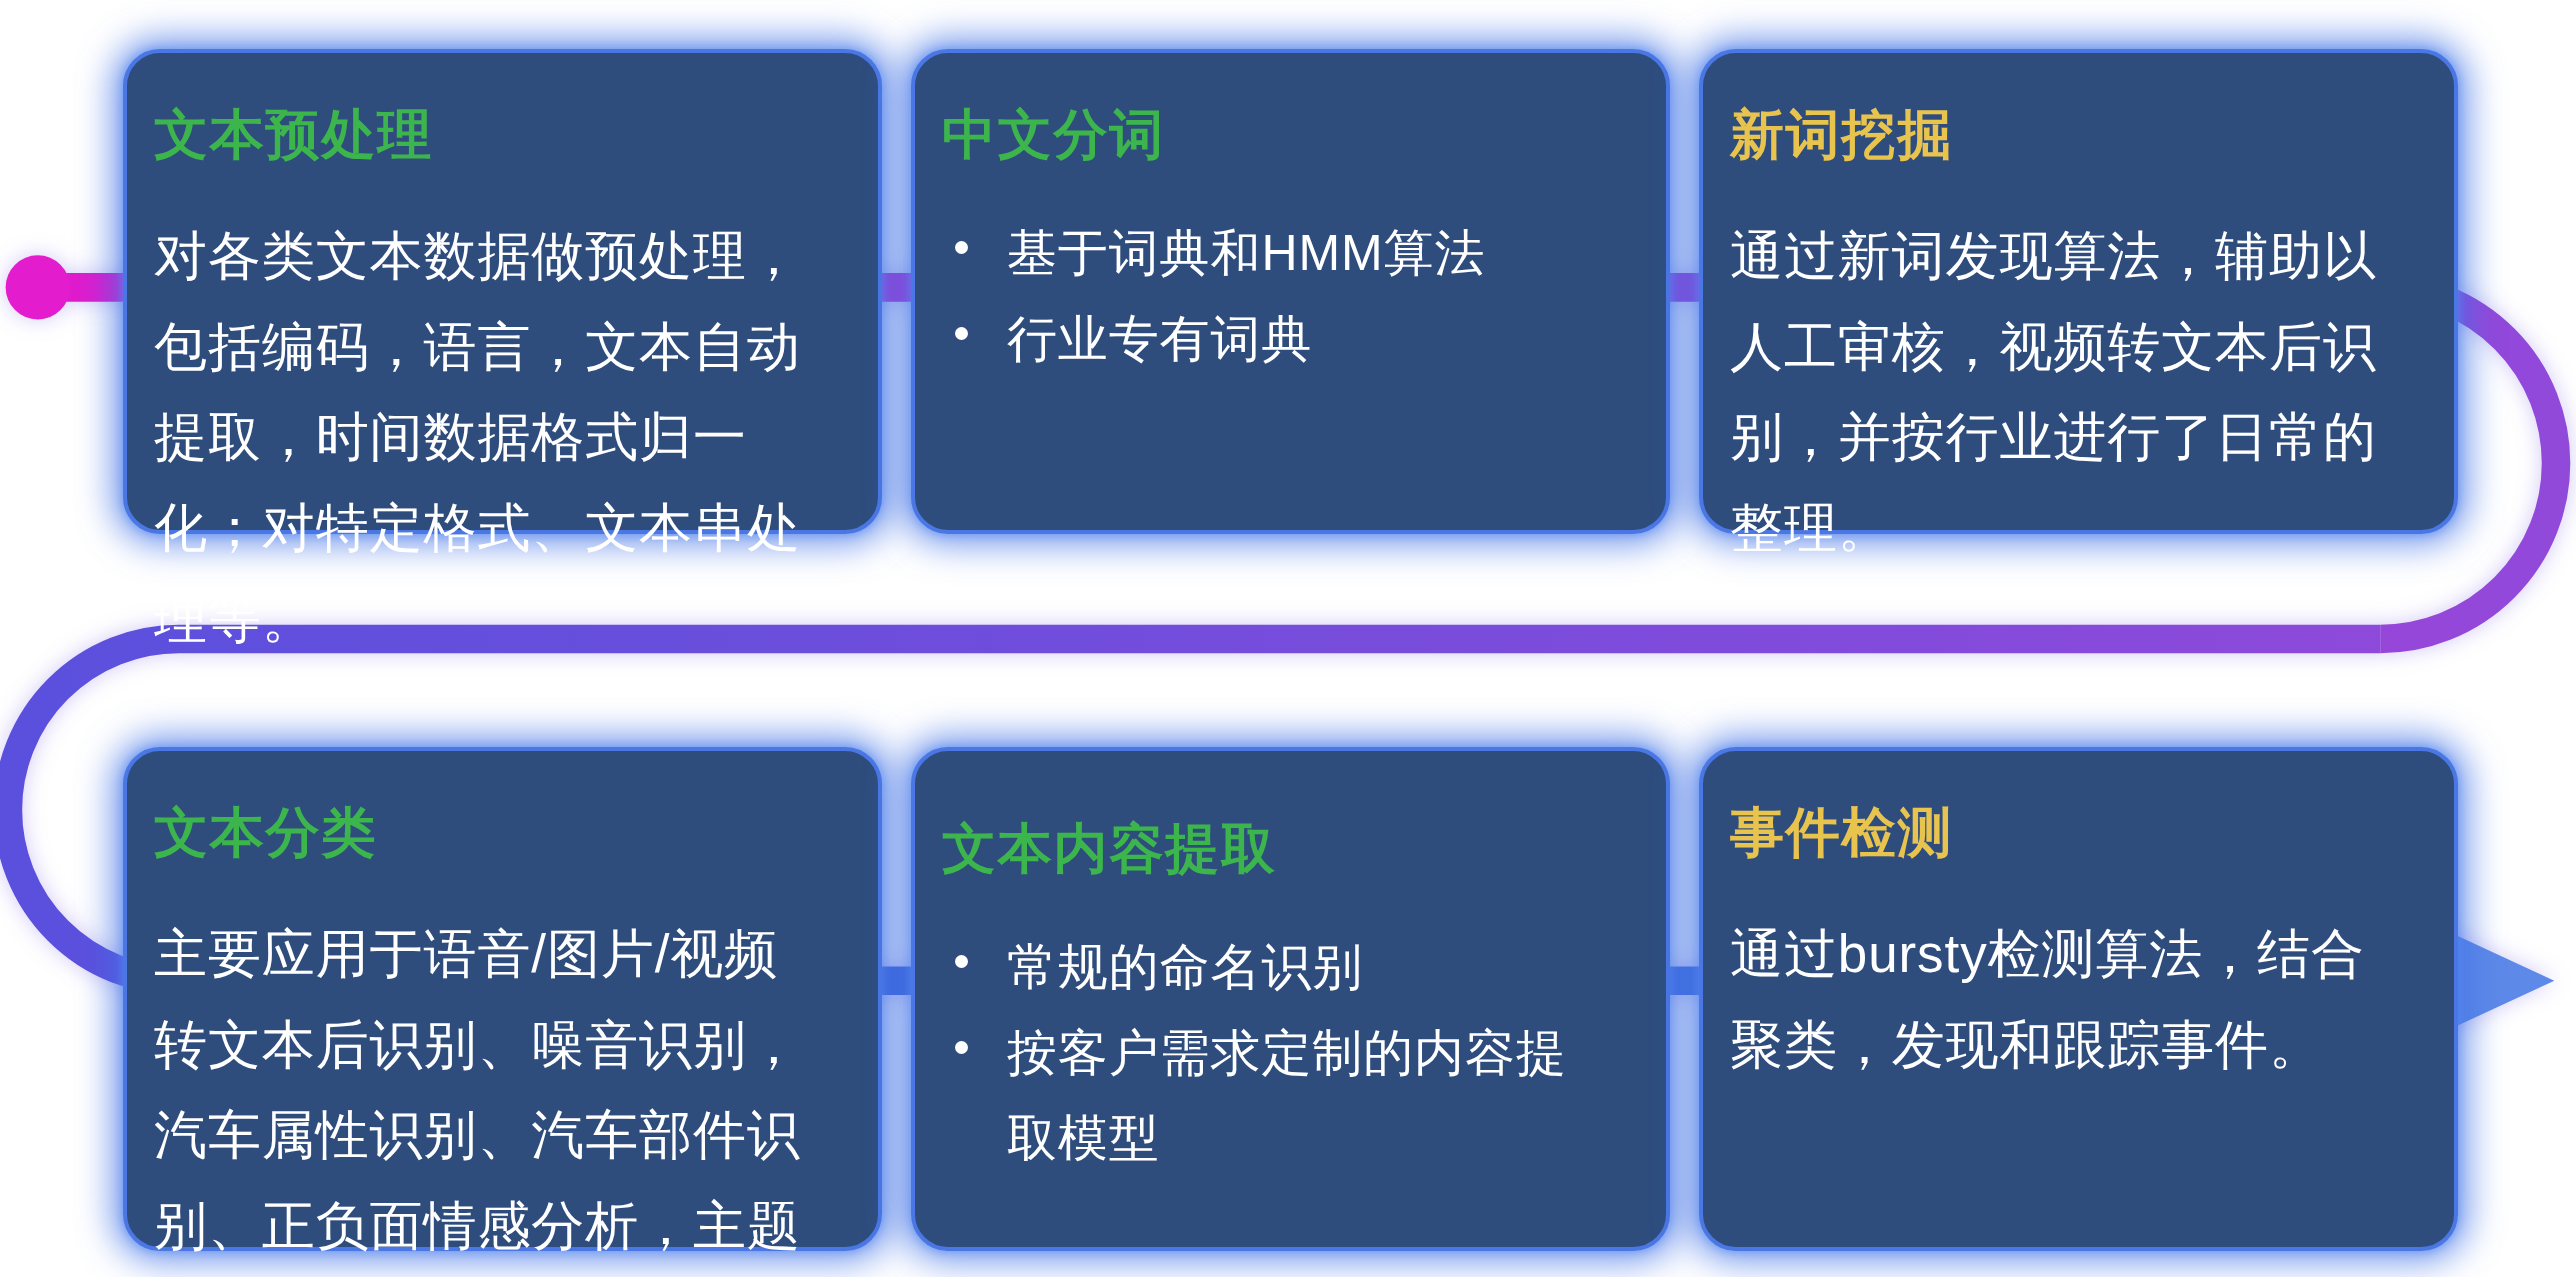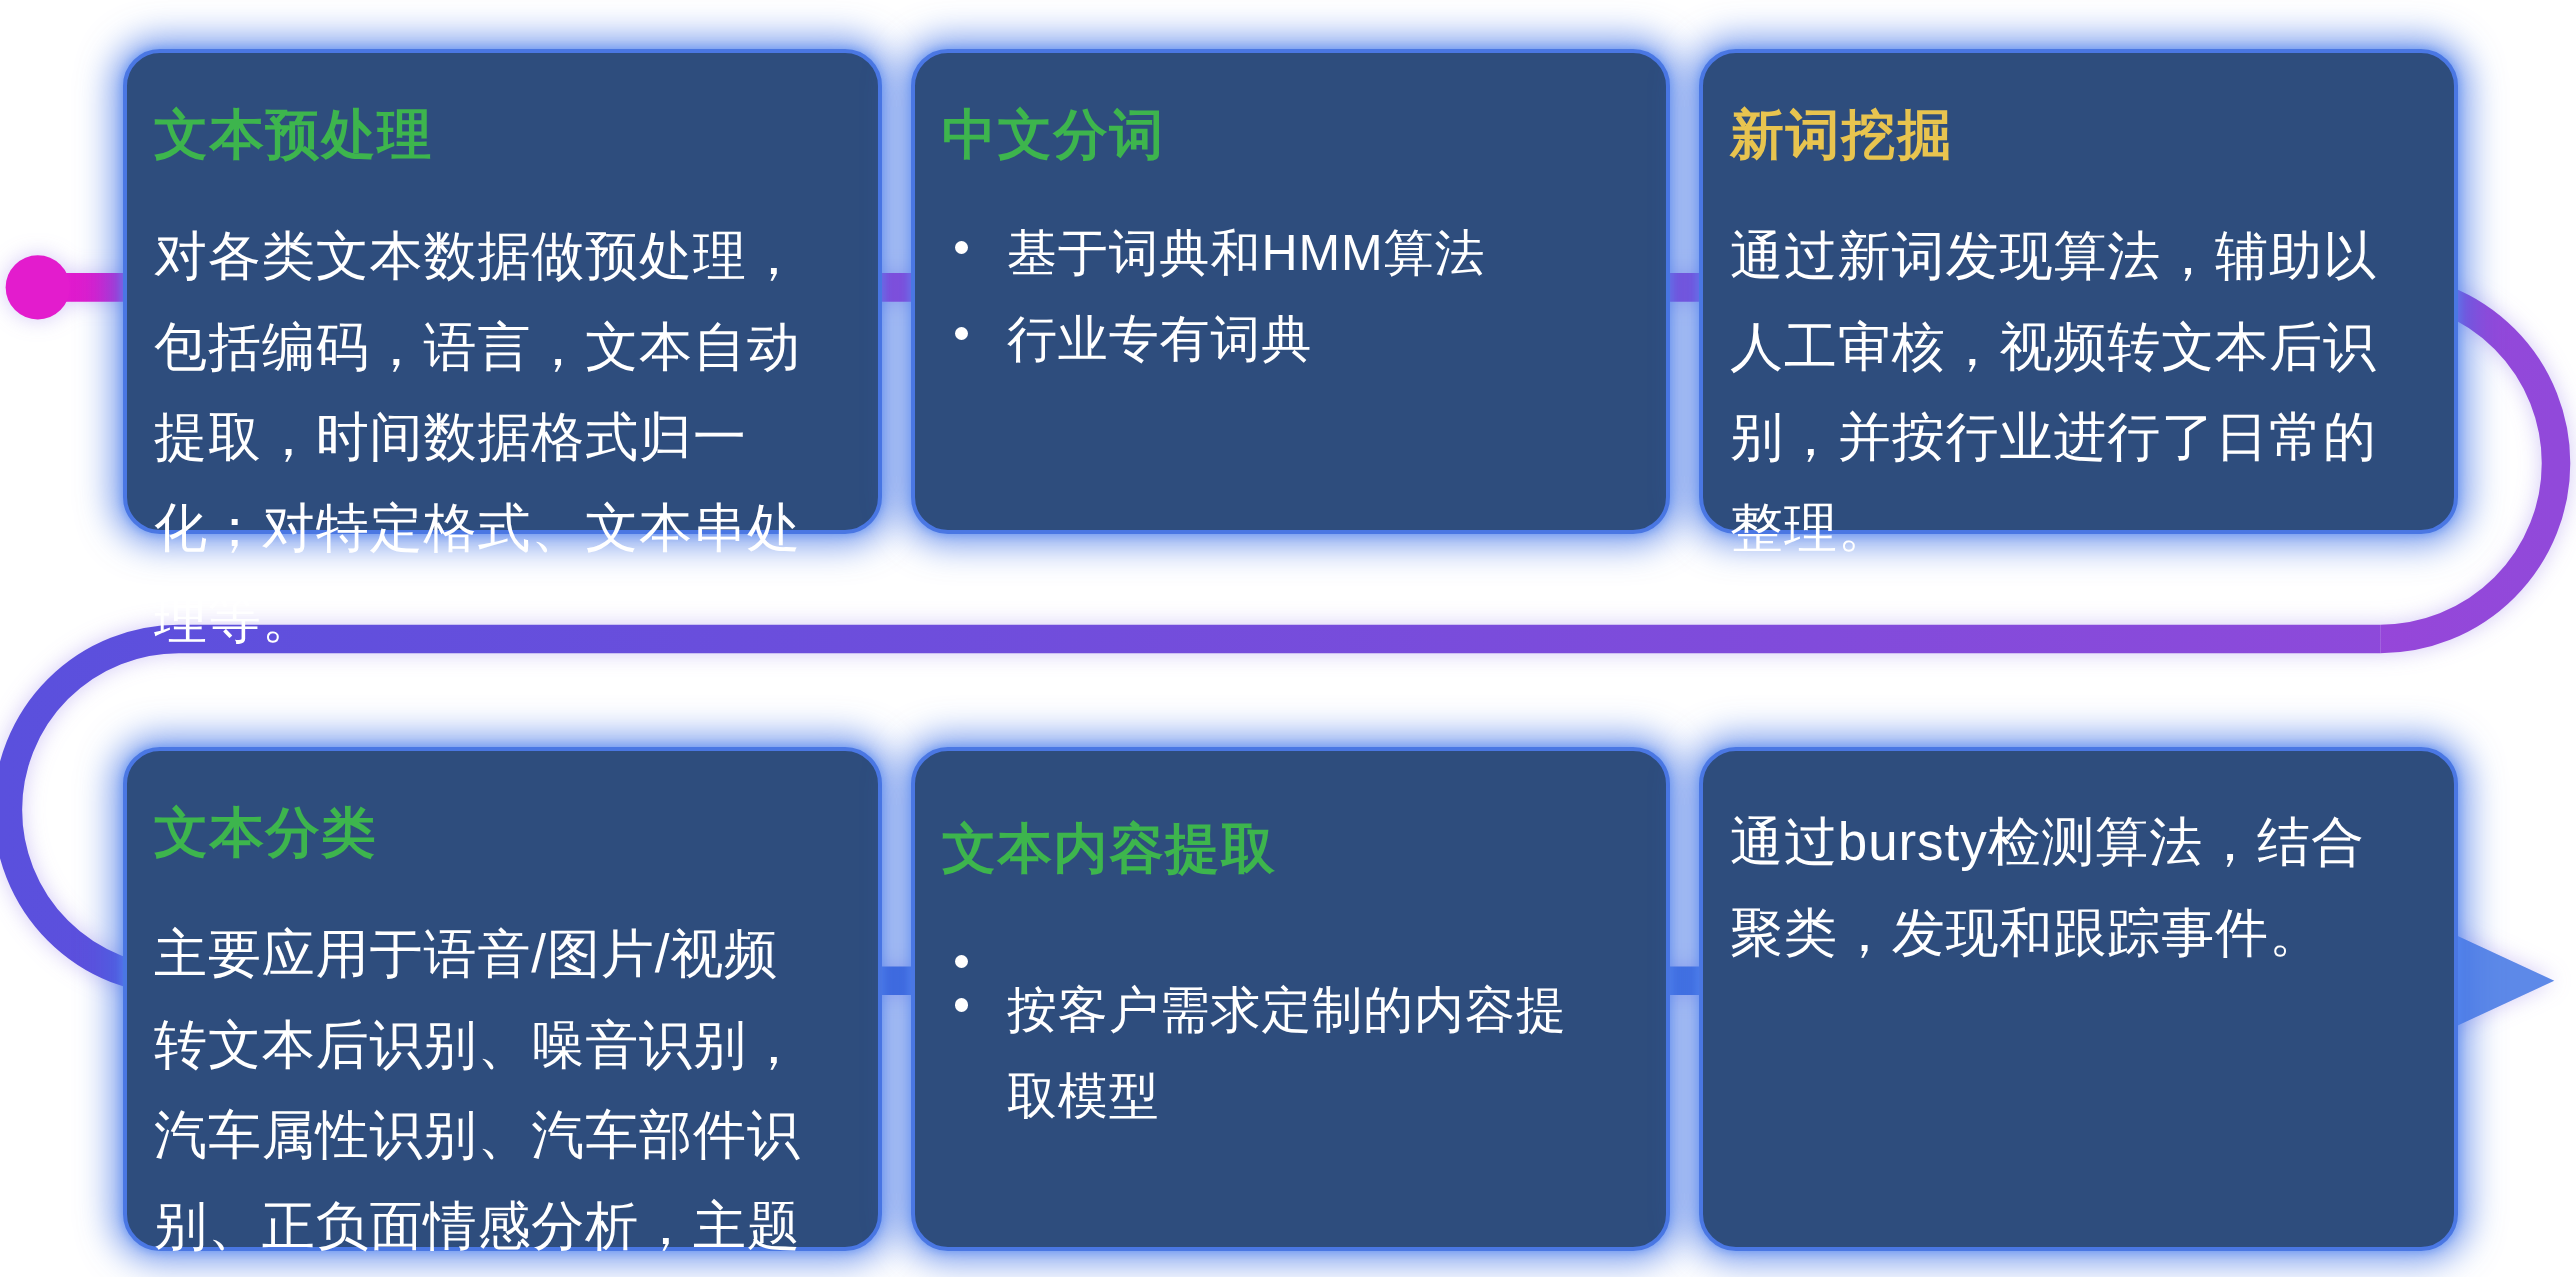--- a/index.html
+++ b/index.html
@@ -111,26 +111,28 @@
   <section class="card" style="left:123px; top:747px; width:759px; height:504px;">
     <h2 class="card-title" style="color: rgb(61, 181, 77);">文本分类</h2>
     <p class="card-body">主要应用于语音/图片/视频转文本后识别、噪音识别，汽车属性识别、汽车部件识别、正负面情感分析，主题分类等多个分析功能。</p>
   </section>
 
   <section class="card" style="left:911px; top:747px; width:759px; height:504px;">
     <h2 class="card-title" style="color: rgb(61, 181, 77); margin-top: 16px;">文本内容提取</h2>
     <ul class="card-bullets">
       <li class="bullet-item">
         <span class="bullet-dot"></span>
+        <span>常规的命名识别</span>
       </li>
       <li class="bullet-item">
         <span class="bullet-dot"></span>
         <span>按客户需求定制的内容提取模型</span>
       </li>
     </ul>
   </section>
 
   <section class="card" style="left:1699px; top:747px; width:759px; height:504px;">
+    <h2 class="card-title" style="color: rgb(232, 196, 79);">事件检测</h2>
     <p class="card-body">通过bursty检测算法，结合聚类，发现和跟踪事件。</p>
   </section>
 
 </div>
 
 
 </body></html>

